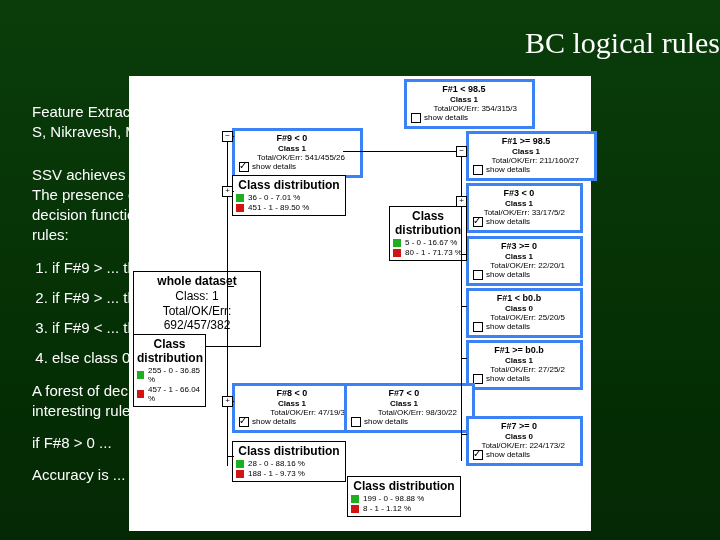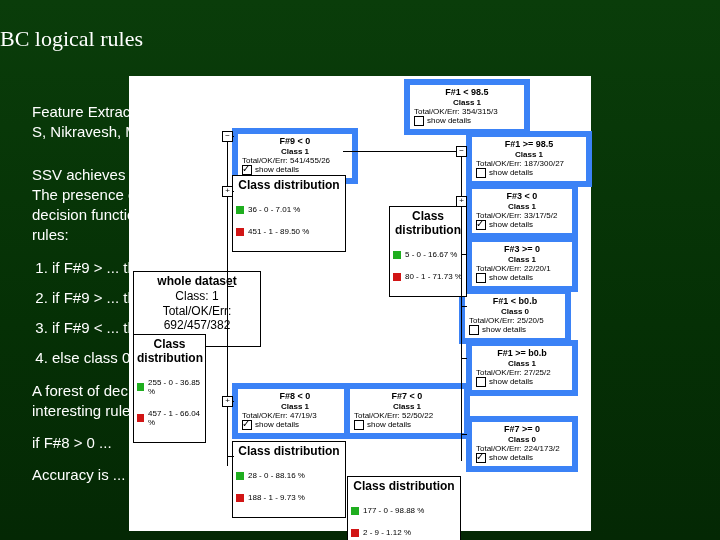--- a/index.html
+++ b/index.html
@@ -1,33 +1,33 @@
 <!DOCTYPE html>
 <html><head>
 <meta charset="utf-8">
 <style>
   html,body{margin:0;padding:0}
   body{width:720px;height:540px;background:linear-gradient(to bottom,#0a3d0a,#053005 60%,#042804);font-family:Arial,Helvetica,sans-serif;color:#fff;position:relative;overflow:hidden}
-  .title{position:absolute;top:26px;left:0;width:720px;text-align:left;font-size:22px;font-family:"Times New Roman",serif;color:#fff;font-weight:normal}
+  .title{position:absolute;top:26px;left:0;width:720px;text-align:right;font-size:30px;font-family:"Times New Roman",serif;color:#fff;font-weight:normal}
   .body-text{position:absolute;left:32px;top:102px;width:660px;font-size:15px;line-height:1.35}
   .body-text p{margin:0 0 12px 0}
   .body-text ol{margin:0 0 12px 0;padding-left:20px}
   .body-text ol li{margin-bottom:10px}
   
   .diagram{position:absolute;left:129px;top:76px;width:462px;height:455px;background:#fff;color:#000;font-family:"MS Sans Serif",Tahoma,sans-serif;font-size:9px}
-  .node{position:absolute;border:6px solid #3b82f6;background:#fff;padding:2px 4px 3px 4px;width:106px}
+  .node{position:absolute;border:3px solid #3b82f6;background:#fff;padding:2px 15px 3px 4px;width:106px}
   .node .hdr{font-weight:bold;text-align:center;margin-bottom:1px}
   .node .cls{font-weight:bold;text-align:center;font-size:8px}
-  .node .tot{text-align:left;font-size:8px}
+  .node .tot{text-align:right;font-size:8px}
   .node .sw{font-size:8px}
   .chk{display:inline-block;width:8px;height:8px;border:1px solid #000;margin-right:3px;vertical-align:middle;position:relative}
   .chk.on::after{content:"✓";position:absolute;left:-1px;top:-3px;font-size:10px}
   .dist{position:absolute;border:1px solid #000;background:#fff;padding:2px 3px 2px 3px;width:120px}
   .dist .dh{font-weight:bold;text-align:center;font-size:12px;margin-bottom:1px}
-  .dist .row{display:flex;align-items:center;margin:13px 0}
+  .dist .row{display:flex;align-items:center;margin:1px 0}
   .dist .sq{width:8px;height:8px;margin-right:4px}
   .c1{background:#1fae1f}
   .c2{background:#d11515}
   .dist .lbl{font-size:8px}
   .line{position:absolute;background:#000}
   .vert{width:1px}
   .horz{height:1px}
   .plus{position:absolute;width:9px;height:9px;border:1px solid #000;background:#fff;font-size:8px;line-height:8px;text-align:center}
 </style>
 </head>
@@ -72,36 +72,36 @@
   <div class="node" style="left:103px;top:52px">
     <div class="hdr">F#9 &lt; 0</div>
     <div class="cls">Class 1</div>
     <div class="tot">Total/OK/Err: 541/455/26</div>
     <div class="sw"><span class="chk on"></span><span>show details</span></div>
   </div>
 
   <div class="node" style="left:337px;top:55px">
     <div class="hdr">F#1 &gt;= 98.5</div>
     <div class="cls">Class 1</div>
-    <div class="tot">Total/OK/Err: 187/300/27</div>
+    <div class="tot">Total/OK/Err: 211/160/27</div>
     <div class="sw"><span class="chk"></span><span>show details</span></div>
   </div>
   <div class="node" style="left:337px;top:107px;width:92px">
     <div class="hdr">F#3 &lt; 0</div>
     <div class="cls">Class 1</div>
     <div class="tot">Total/OK/Err: 33/17/5/2</div>
     <div class="sw"><span class="chk on"></span><span>show details</span></div>
   </div>
   <div class="node" style="left:337px;top:160px;width:92px">
     <div class="hdr">F#3 &gt;= 0</div>
     <div class="cls">Class 1</div>
     <div class="tot">Total/OK/Err: 22/20/1</div>
     <div class="sw"><span class="chk"></span><span>show details</span></div>
   </div>
-  <div class="node" style="left:330px;top:212px;width:92px">
+  <div class="node" style="left:337px;top:212px;width:92px">
     <div class="hdr">F#1 &lt; b0.b</div>
     <div class="cls">Class 0</div>
     <div class="tot">Total/OK/Err: 25/20/5</div>
     <div class="sw"><span class="chk"></span><span>show details</span></div>
   </div>
   <div class="node" style="left:337px;top:264px;width:92px">
     <div class="hdr">F#1 &gt;= b0.b</div>
     <div class="cls">Class 1</div>
     <div class="tot">Total/OK/Err: 27/25/2</div>
     <div class="sw"><span class="chk"></span><span>show details</span></div>
@@ -109,21 +109,21 @@
 
   <div class="node" style="left:103px;top:307px">
     <div class="hdr">F#8 &lt; 0</div>
     <div class="cls">Class 1</div>
     <div class="tot">Total/OK/Err: 47/19/3</div>
     <div class="sw"><span class="chk on"></span><span>show details</span></div>
   </div>
   <div class="node" style="left:215px;top:307px">
     <div class="hdr">F#7 &lt; 0</div>
     <div class="cls">Class 1</div>
-    <div class="tot">Total/OK/Err: 52/50/22</div>
+    <div class="tot">Total/OK/Err: 98/30/22</div>
     <div class="sw"><span class="chk"></span><span>show details</span></div>
   </div>
   <div class="node" style="left:337px;top:340px;width:92px">
     <div class="hdr">F#7 &gt;= 0</div>
     <div class="cls">Class 0</div>
     <div class="tot">Total/OK/Err: 224/173/2</div>
     <div class="sw"><span class="chk on"></span><span>show details</span></div>
   </div>
 
   <div class="dist" style="left:4px;top:195px">
@@ -177,25 +177,25 @@
     <div class="row">
         <div class="sq c2"></div>
         <div class="lbl">188 - 1 - 9.73 %</div>
       </div>
   </div>
 
   <div class="dist" style="left:218px;top:400px;width:106px">
     <div class="dh">Class distribution</div>
     <div class="row">
         <div class="sq c1"></div>
-        <div class="lbl">177 - 0 - 98.88 %</div>
-      </div>
-    <div class="row">
-        <div class="sq c2"></div>
-        <div class="lbl">2 - 9 - 1.12 %</div>
+        <div class="lbl">199 - 0 - 98.88 %</div>
+      </div>
+    <div class="row">
+        <div class="sq c2"></div>
+        <div class="lbl">8 - 1 - 1.12 %</div>
       </div>
   </div>
 
   <div class="line vert" style="left:98px;top:60px;height:330px"></div>
   <div class="line horz" style="left:98px;top:60px;width:7px"></div>
   <div class="line horz" style="left:98px;top:115px;width:7px"></div>
   <div class="line horz" style="left:98px;top:210px;width:7px"></div>
   <div class="line horz" style="left:98px;top:270px;width:7px"></div>
   <div class="line horz" style="left:98px;top:325px;width:7px"></div>
   <div class="line horz" style="left:98px;top:380px;width:7px"></div>

